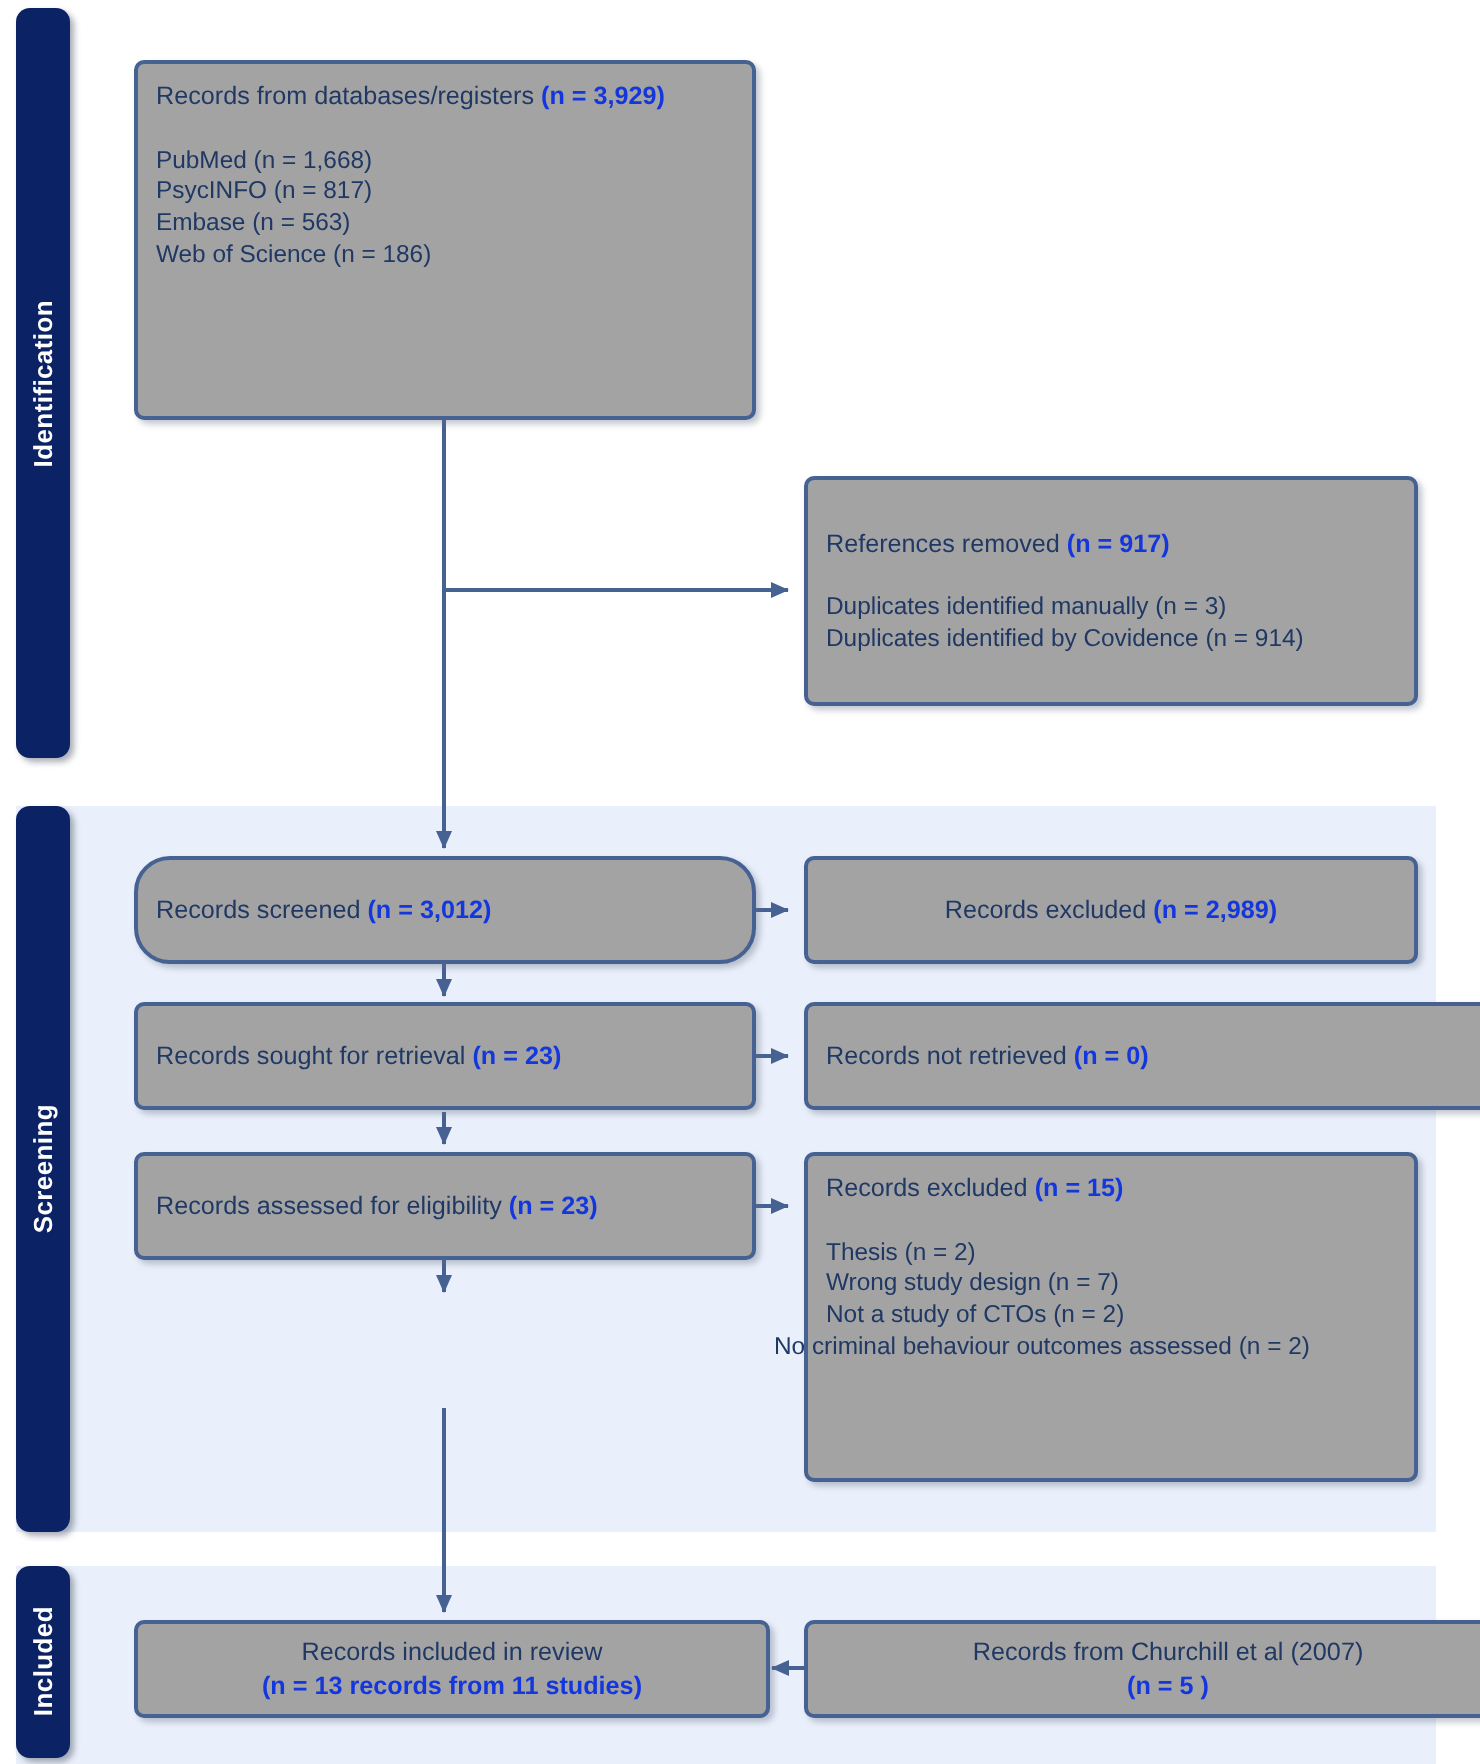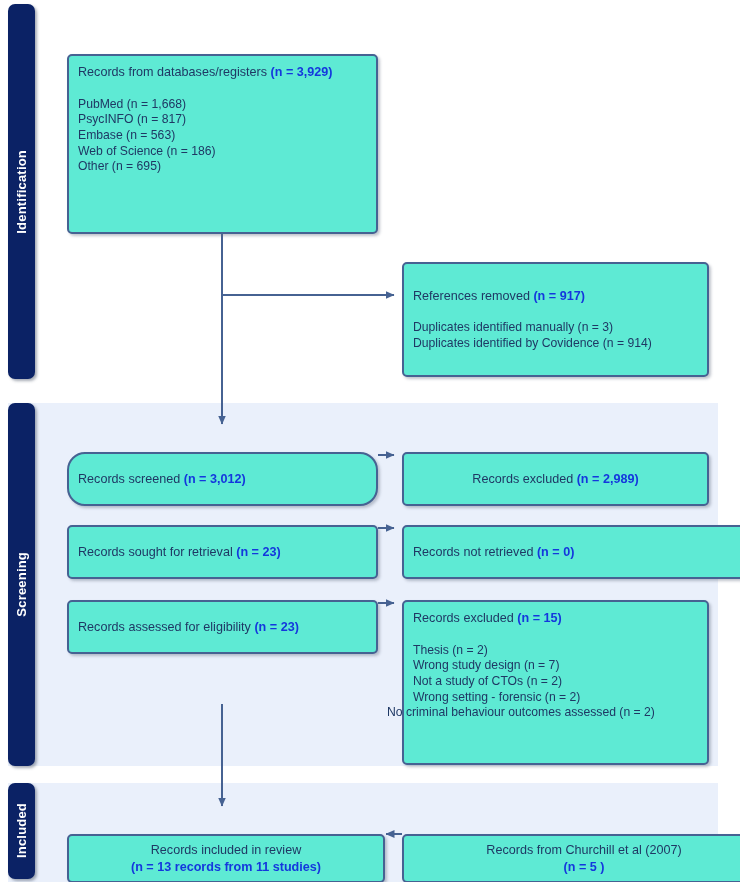--- a/index.html
+++ b/index.html
@@ -42,30 +42,29 @@
     letter-spacing: 0.2px;
     writing-mode: vertical-rl;
     transform: rotate(180deg);
     white-space: nowrap;
     font-family: "Liberation Sans", sans-serif;
   }
 
   
   .node {
     position: absolute;
-    background: #5eead4;
+    background: #a3a3a3;
     border: 2px solid #466292;
     border-radius: 5px;
     box-shadow: 2px 2px 3px rgba(100,110,130,0.40);
     padding: 8px 9px;
     font-size: 12.6px;
     line-height: 1.30;
     color: #1f3864;
     font-family: "Liberation Sans", sans-serif;
-    margin-top: 24px;
   }
   .node.center {
     display: flex;
     flex-direction: column;
     align-items: center;
     justify-content: center;
     text-align: center;
     padding: 6px 0;
   }
   .node.midtext {
@@ -166,21 +165,20 @@
 
   <div class="node" style="left:67px; top:30px; width:311px; height:180px;">
     <span class="nline">
       <span>Records from databases/registers </span><span class="nval">(n = 3,929)</span>
     </span>
     <span class="sublist">
       <span class="subitem">PubMed (n = 1,668)</span>
       <span class="subitem">PsycINFO (n = 817)</span>
       <span class="subitem">Embase (n = 563)</span>
       <span class="subitem">Web of Science (n = 186)</span>
-      <span class="subitem">Other (n = 695)</span>
     </span>
   </div>
 
   <div class="node midtext" style="left:402px; top:238px; width:307px; height:115px;">
     <div>
       <span class="nline">
         <span>References removed </span><span class="nval">(n = 917)</span>
       </span>
       <span class="sublist">
         <span class="subitem">Duplicates identified manually (n = 3)</span>
@@ -220,21 +218,20 @@
   </div>
 
   <div class="node" style="left:402px; top:576px; width:307px; height:165px;">
     <span class="nline">
       <span>Records excluded </span><span class="nval">(n = 15)</span>
     </span>
     <span class="sublist hang">
       <span class="subitem">Thesis (n = 2)</span>
       <span class="subitem">Wrong study design (n = 7)</span>
       <span class="subitem">Not a study of CTOs (n = 2)</span>
-      <span class="subitem">Wrong setting - forensic (n = 2)</span>
       <span class="subitem wrapitem">No criminal behaviour outcomes assessed (n = 2)</span>
     </span>
   </div>
 
 
   <div class="node center" style="left:67px; top:810px; width:318px; height:49px;">
     <span class="nline">Records included in review</span>
     <span class="nline nval">(n = 13 records from 11 studies)</span>
   </div>
 

